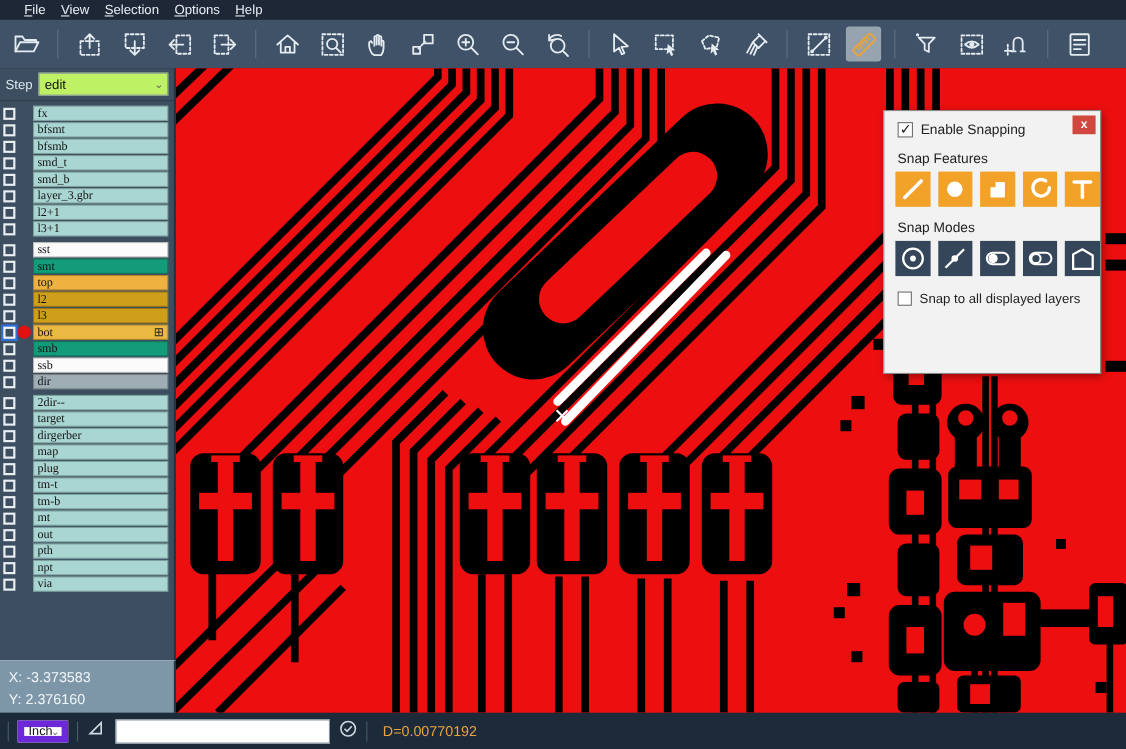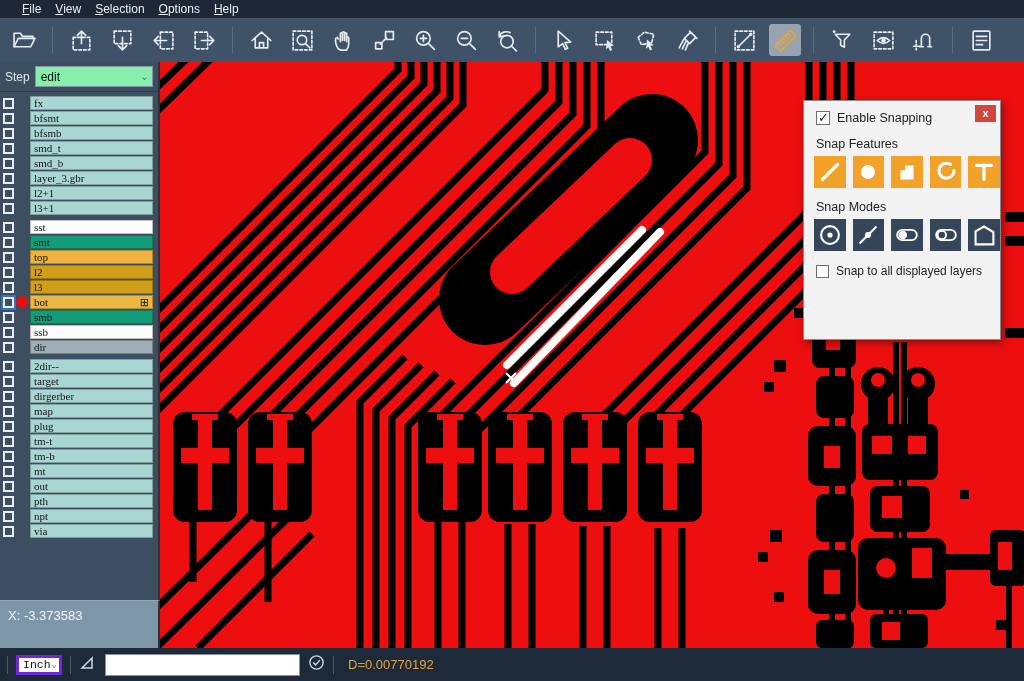--- a/index.html
+++ b/index.html
@@ -23,21 +23,21 @@
               stroke-linecap:round; stroke-linejoin:round; }
   .tbtn.active { background:#97a3af; }
   .tsep { width:1px; height:26px; background:#5d6e80; margin:0 3px; }
 
   
   #sidebar { position:absolute; left:0; top:62px; width:160px; height:538px;
              background:#3c4e60; border-right:2px solid #27343f; }
   #step-row { height:30px; display:flex; align-items:center; padding-left:5px;
               border-bottom:1px solid #2e3d4c; }
   #step-row .step-label { color:#dde6ee; font-size:12px; margin-right:5px; }
-  #step-select { width:118px; height:21px; background:#86efac; border:1px solid #8795a3;
+  #step-select { width:118px; height:21px; background:#bef264; border:1px solid #8795a3;
                  display:flex; align-items:center; font-size:12px; color:#111;
                  padding-left:5px; position:relative; }
   #step-select .chev { position:absolute; right:3px; color:#667; font-size:10px; }
 
   #layer-list { padding-top:4px; }
   .lgroup { margin-bottom:5px; }
   .lrow { display:flex; align-items:center; height:14px; margin-bottom:1px; position:relative; }
   .cb { width:11px; height:11px; border:2px solid #e9eef3; margin-left:3px; flex:0 0 auto; }
   .cb.active { border-color:#f2f5f8; box-shadow:0 0 0 2px #2f6fd8; }
   .dotslot { width:16px; flex:0 0 auto; display:flex; justify-content:center; }
@@ -84,23 +84,23 @@
   #all-layers-row .dlabel { font-size:12px; }
   #snap-close-btn { margin:11px 8px 0 8px; height:23px; background:#e2e2e2;
                     border:1px solid #9f9f9f; text-align:center; font-size:12.5px;
                     color:#222; line-height:21px; }
 
   
   #statusbar { position:absolute; left:0; top:648px; width:1024px; height:33px;
                background:#1c2a3a; display:flex; align-items:center; gap:8px;
                padding-left:7px; }
   .ssep { width:1px; height:18px; background:#4a5b6c; }
-  #unit-select { width:46px; height:20px; background:#fff; border:3px solid #6d28d9;
+  #unit-select { width:46px; height:20px; background:#fff; border:6px solid #6d28d9;
                  font-size:11.5px; color:#111; display:flex; align-items:center;
-                 padding-left:4px; position:relative;font-family:Liberation Mono, monospace; }
+                 padding-left:4px; position:relative; }
   #unit-select .chev { position:absolute; right:2px; color:#667; font-size:9px; }
   #corner-icon svg { width:18px; height:18px; stroke:#cfd8e0; fill:none; stroke-width:1.5; }
   #command-input { width:195px; height:22px; border:1px solid #8795a3; background:#fff;
                    font-size:12px; padding:0 4px; outline:none; }
   #confirm-icon svg { width:17px; height:17px; stroke:#cfd8e0; fill:none; stroke-width:1.5; }
   #distance-label { color:#e8a33d; font-size:13px; margin-left:6px; }
 </style>
 </head>
 <body>
 
@@ -475,20 +475,21 @@
           <span class="bar" style="background: rgb(169, 214, 210);">
             <span>via</span>
           </span>
         </div>
       </div>
     </div>
 </div>
 
 <div id="coords">
   <div>X: -3.373583</div>
+  <div>Y: 2.376160</div>
 </div>
 
 <div id="canvas">
   <svg width="864" height="586" viewBox="0 0 864 586">
     <rect width="864" height="586" fill="#ed0f0f"></rect>
     <g stroke="#000" stroke-width="7" fill="none">
       <path d="M-12,34 L38,-14"></path>
         <path d="M-12,58 L62,-14"></path>
       <path d="M238,0 V8 L-16,262"></path>
         <path d="M251,0 V15 L-16,282"></path>

